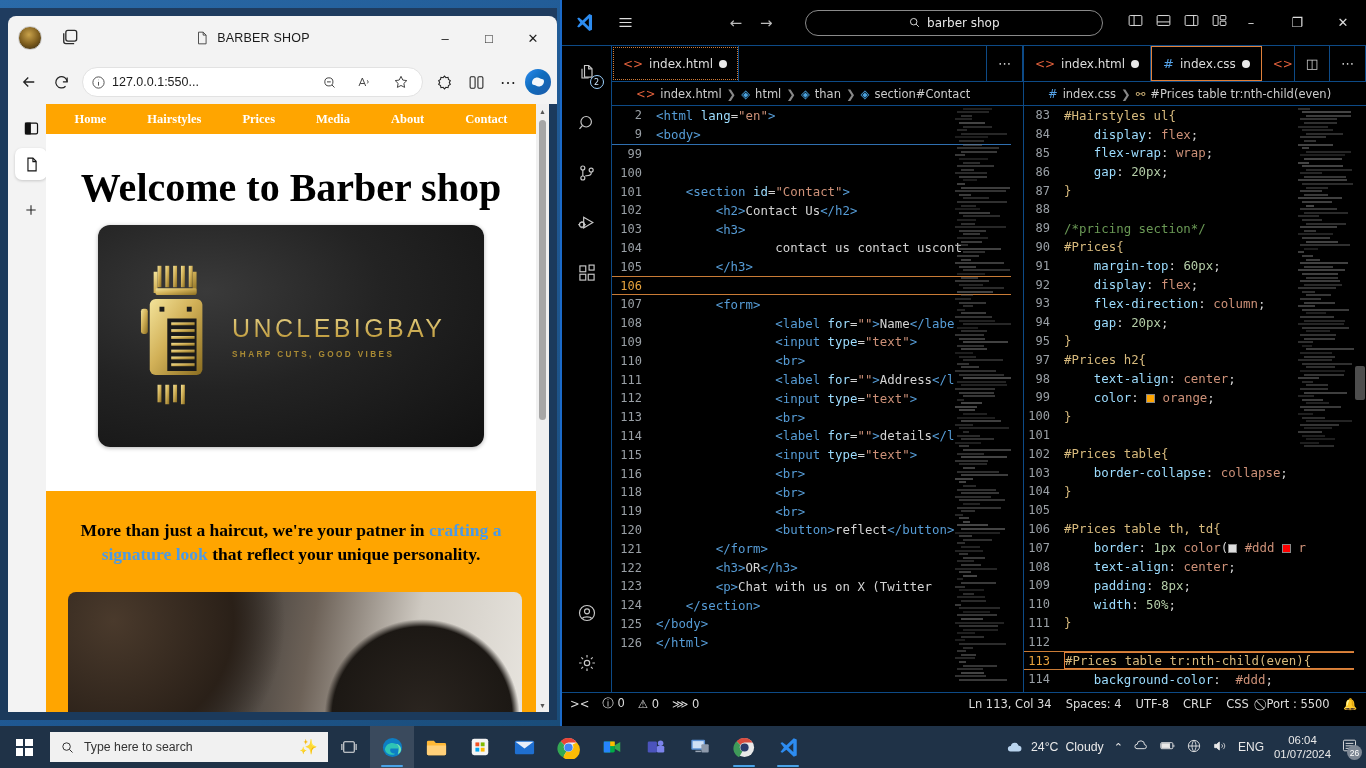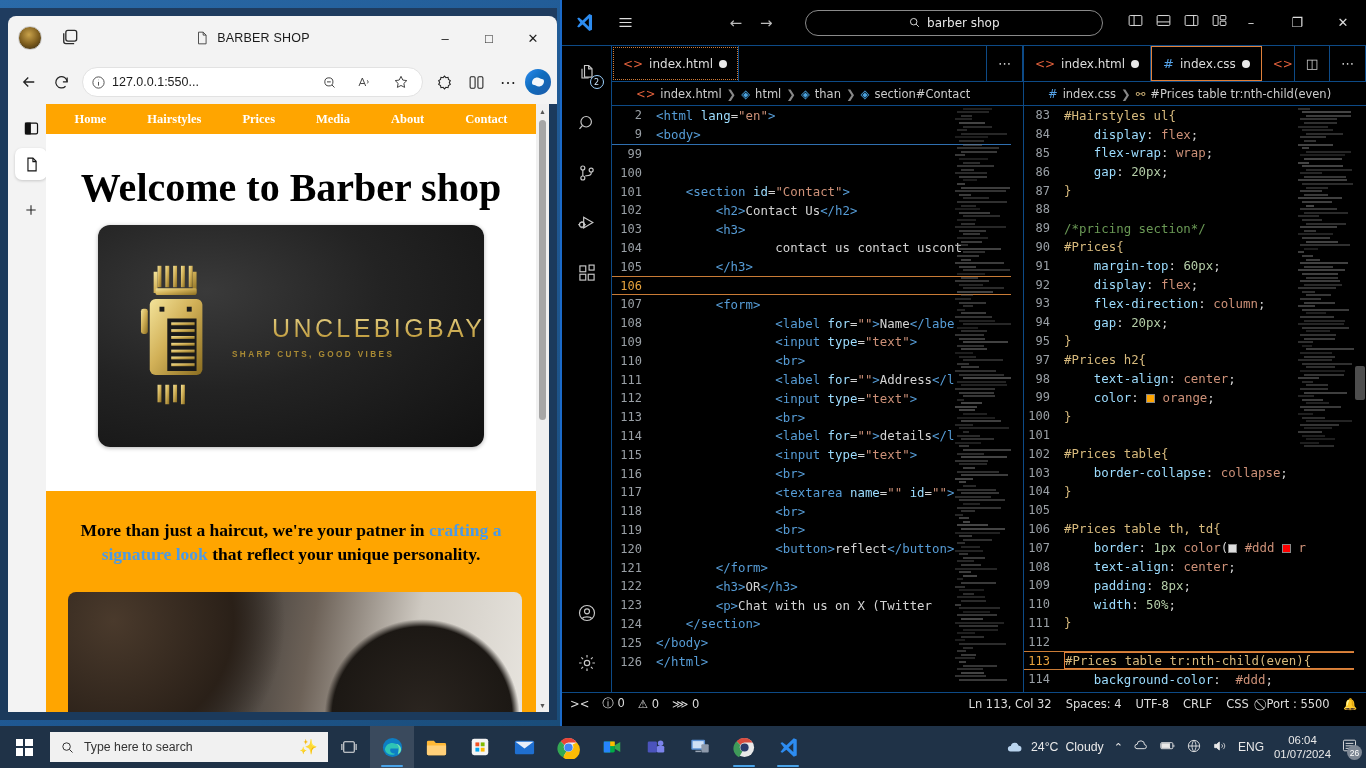--- a/index.html
+++ b/index.html
@@ -92,21 +92,21 @@
     margin: 0 auto; width: 386px; height: 222px; border-radius: 12px;
     background: radial-gradient(ellipse at 28% 30%, #3a3a3a 0%, #232323 45%, #111 100%);
     display: flex; align-items: center; justify-content: flex-start; gap: 14px;
     padding-left: 42px; box-shadow: 0 1px 4px rgba(0,0,0,.3);
   }
   .clipper { width: 78px; height: 150px; flex: 0 0 auto; }
   .logo-text { display: flex; flex-direction: column; gap: 7px; }
   .logo-name {
     font-size: 25px; letter-spacing: 3.4px; font-weight: 400;
     background: linear-gradient(180deg,#e8d48a,#b8912f);
-    -webkit-background-clip: text; background-clip: text; color: transparent; margin-left: 40px;
+    -webkit-background-clip: text; background-clip: text; color: transparent;
   }
   .logo-sub {
     font-size: 8.2px; letter-spacing: 2.4px; font-weight: 700; color: #a98a34;
   }
   .promo {
     margin-top: 44px; background: #ffa500; padding: 28px 22px 10px;
   }
   .promo p {
     text-align: center; font-family: "Liberation Serif", serif;
     font-weight: 700; font-size: 17.5px; color: #000; line-height: 1.35;
@@ -599,21 +599,20 @@
                 <div class="ln-row"><span class="ln ">107</span><span class="code"><span>        </span><span class="t-tag">&lt;form&gt;</span></span></div>
                 <div class="ln-row"><span class="ln ">108</span><span class="code"><span>                </span><span class="t-tag">&lt;label</span><span class="t-attr"> for</span><span class="t-punc">=</span><span class="t-str">""</span><span class="t-tag">&gt;</span><span class="t-txt">Name</span><span class="t-tag">&lt;/labe</span></span></div>
                 <div class="ln-row"><span class="ln ">109</span><span class="code"><span>                </span><span class="t-tag">&lt;input</span><span class="t-attr"> type</span><span class="t-punc">=</span><span class="t-str">"text"</span><span class="t-tag">&gt;</span></span></div>
                 <div class="ln-row"><span class="ln ">110</span><span class="code"><span>                </span><span class="t-tag">&lt;br&gt;</span></span></div>
                 <div class="ln-row"><span class="ln ">111</span><span class="code"><span>                </span><span class="t-tag">&lt;label</span><span class="t-attr"> for</span><span class="t-punc">=</span><span class="t-str">""</span><span class="t-tag">&gt;</span><span class="t-txt">Address</span><span class="t-tag">&lt;/l</span></span></div>
                 <div class="ln-row"><span class="ln ">112</span><span class="code"><span>                </span><span class="t-tag">&lt;input</span><span class="t-attr"> type</span><span class="t-punc">=</span><span class="t-str">"text"</span><span class="t-tag">&gt;</span></span></div>
                 <div class="ln-row"><span class="ln ">113</span><span class="code"><span>                </span><span class="t-tag">&lt;br&gt;</span></span></div>
                 <div class="ln-row"><span class="ln ">114</span><span class="code"><span>                </span><span class="t-tag">&lt;label</span><span class="t-attr"> for</span><span class="t-punc">=</span><span class="t-str">""</span><span class="t-tag">&gt;</span><span class="t-txt">details</span><span class="t-tag">&lt;/l</span></span></div>
                 <div class="ln-row"><span class="ln ">115</span><span class="code"><span>                </span><span class="t-tag">&lt;input</span><span class="t-attr"> type</span><span class="t-punc">=</span><span class="t-str">"text"</span><span class="t-tag">&gt;</span></span></div>
                 <div class="ln-row"><span class="ln ">116</span><span class="code"><span>                </span><span class="t-tag">&lt;br&gt;</span></span></div>
-                <div class="ln-row"><span class="ln ">117</span><span class="code"><span>                </span><span class="t-tag">&lt;textarea</span><span class="t-attr"> name</span><span class="t-punc">=</span><span class="t-str">""</span><span class="t-attr"> id</span><span class="t-punc">=</span><span class="t-str">""</span><span class="t-tag">&gt;</span></span></div>
                 <div class="ln-row"><span class="ln ">118</span><span class="code"><span>                </span><span class="t-tag">&lt;br&gt;</span></span></div>
                 <div class="ln-row"><span class="ln ">119</span><span class="code"><span>                </span><span class="t-tag">&lt;br&gt;</span></span></div>
                 <div class="ln-row"><span class="ln ">120</span><span class="code"><span>                </span><span class="t-tag">&lt;button&gt;</span><span class="t-txt">reflect</span><span class="t-tag">&lt;/button&gt;</span></span></div>
                 <div class="ln-row"><span class="ln ">121</span><span class="code"><span>        </span><span class="t-tag">&lt;/form&gt;</span></span></div>
                 <div class="ln-row"><span class="ln ">122</span><span class="code"><span>        </span><span class="t-tag">&lt;h3&gt;</span><span class="t-txt">OR</span><span class="t-tag">&lt;/h3&gt;</span></span></div>
                 <div class="ln-row"><span class="ln ">123</span><span class="code"><span>        </span><span class="t-tag">&lt;p&gt;</span><span class="t-txt">Chat with us on X (Twitter</span></span></div>
                 <div class="ln-row"><span class="ln ">124</span><span class="code"><span>    </span><span class="t-tag">&lt;/section&gt;</span></span></div>
                 <div class="ln-row"><span class="ln ">125</span><span class="code"><span></span><span class="t-tag">&lt;/body&gt;</span></span></div>
                 <div class="ln-row"><span class="ln ">126</span><span class="code"><span></span><span class="t-tag">&lt;/html&gt;</span></span></div>
               </div>
@@ -949,21 +948,21 @@
     </div>
 
     <div class="statusbar">
       <div class="sb-left">
         <span>&gt;&lt;</span>
         <span>ⓘ&nbsp;<span>0</span></span>
         <span>⚠&nbsp;<span>0</span></span>
         <span>⋙&nbsp;<span>0</span></span>
       </div>
       <div class="sb-right">
-        <span>Ln 113, Col 32</span>
+        <span>Ln 113, Col 34</span>
         <span>Spaces: 4</span>
         <span>UTF-8</span>
         <span>CRLF</span>
         <span>CSS</span>
         <span>⃠&nbsp;<span>Port : 5500</span></span>
         <span>🔔</span>
       </div>
     </div>
   </div>
 

